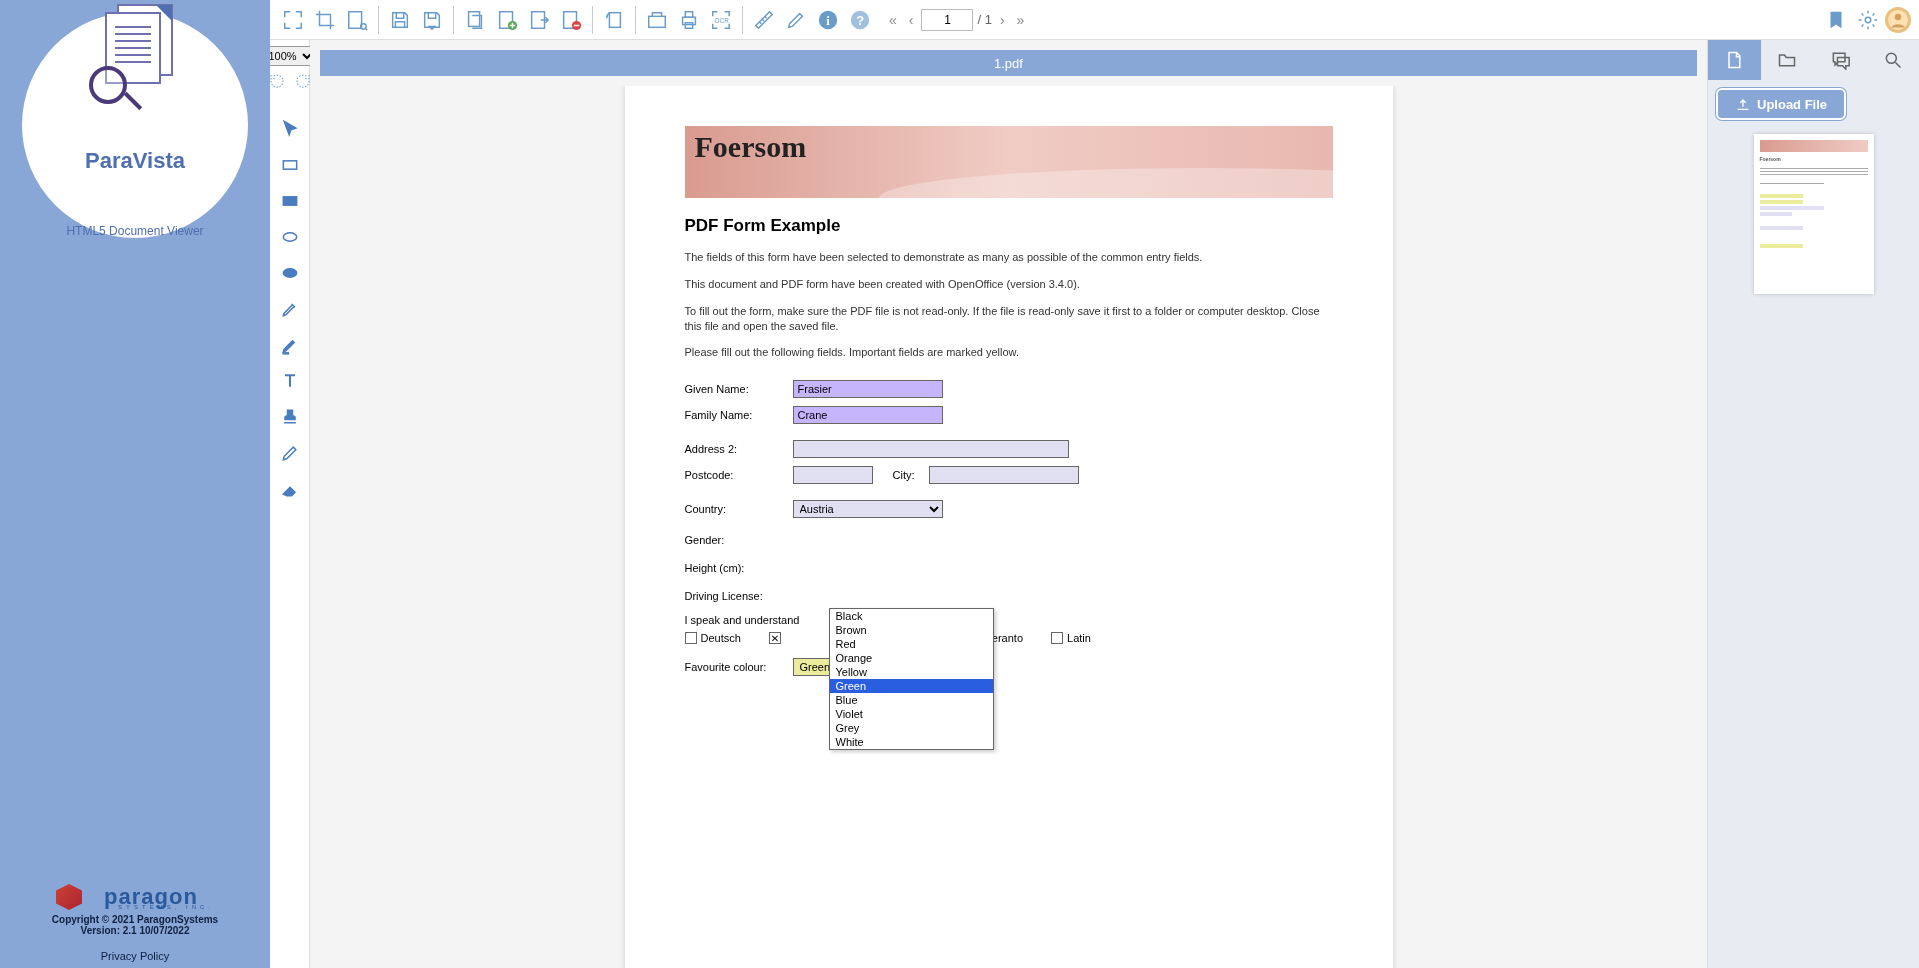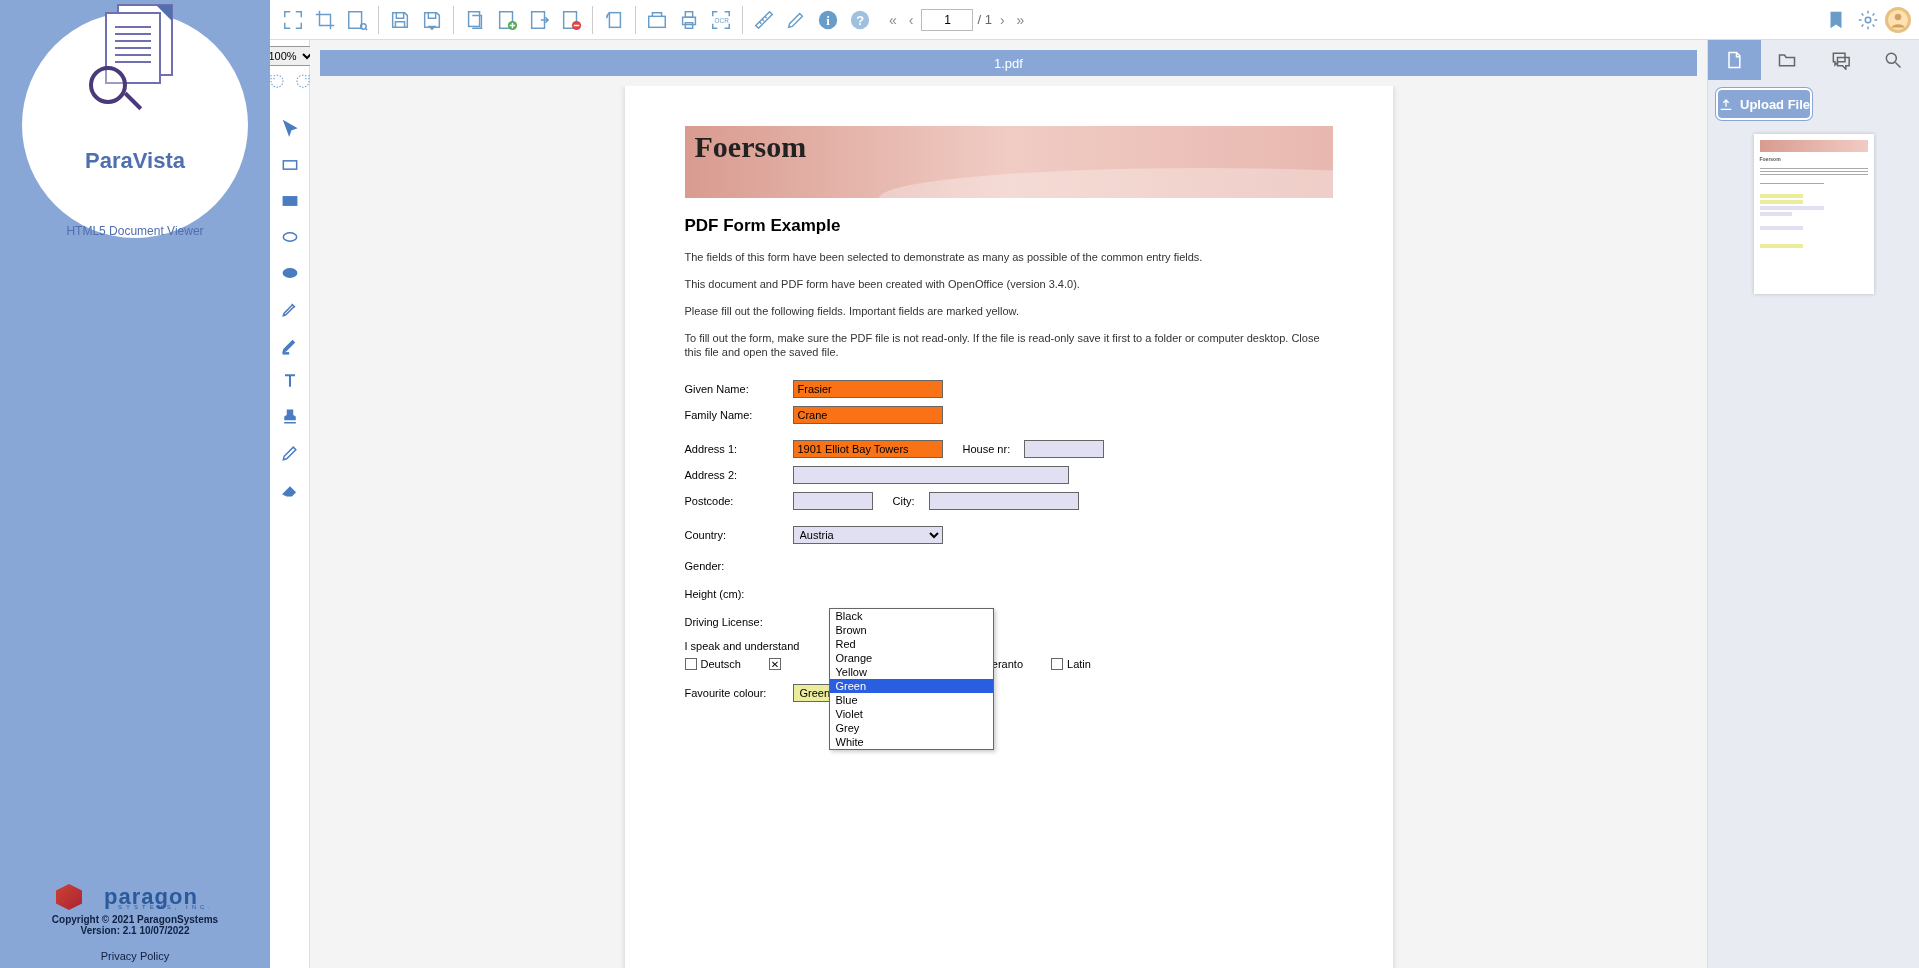--- a/index.html
+++ b/index.html
@@ -74,21 +74,21 @@
 .foersom-header::after {
   content:''; position:absolute; bottom:-30px; left:30%; right:-30%; height:60px; border-radius:50%; background:rgba(255,255,255,0.3);
 }
 .foersom-text { font-family: Georgia, serif; font-size:30px; font-weight:bold; color:#222; padding:4px 10px;}
 .pdf-title { font-size:17px; font-weight:bold; margin:14px 0;}
 .pdf-para { font-size:11px; color:#333; margin-bottom:12px; line-height:1.35;}
 .form-row { display:flex; align-items:center; margin-bottom:8px; gap:8px;}
 .form-row label { width:100px; font-size:11px;}
 .field-sm { width:80px; height:18px; border:1px solid #666; background:#e0e0f2; font-size:11px; padding:0 4px;}
 .field-md { width:150px; height:18px; border:1px solid #666; background:#e0e0f2; font-size:11px; padding:0 4px;}
-.field-yellow { background:#f97316;}
+.field-yellow { background:#c4b5fd;}
 .field-sel { width:150px; height:18px; border:1px solid #666; font-size:11px; padding:0 2px;}
 .sel-yellow { background:#ecec9d;}
 .sel-purple { background:#e0e0f2;}
 .inline-label { font-size:11px; margin:0 6px 0 12px;}
 .chk-row { display:flex; align-items:center; gap:28px; font-size:11px; margin:6px 0 14px;}
 .chk-item { display:flex; align-items:center; gap:4px;}
 .chk-box { width:12px; height:12px; border:1px solid #666; display:flex; align-items:center; justify-content:center; font-size:10px;}
 .dropdown-list {
   position:absolute; left:204px; top:522px; width:165px; background:#fff; border:1px solid #666; font-size:11px; z-index:10;
   box-shadow:2px 2px 4px rgba(0,0,0,.2);
@@ -96,21 +96,21 @@
 .dropdown-list div { padding:1px 6px; cursor:default;}
 .dropdown-list div.sel { background:#2a5ee0; color:#fff;}
 .right-panel { width:212px; background:#fff; border-left:1px solid #ddd; display:flex; flex-direction:column;}
 .rp-tabs { display:flex; background:#e8ecf2;}
 .rp-tab { flex:1; height:40px; display:flex; align-items:center; justify-content:center; cursor:pointer;}
 .rp-tab.active { background:#88a6d6;}
 .rp-tab svg { width:20px; height:20px; stroke:#666; fill:none; stroke-width:1.8;}
 .rp-tab.active svg { stroke:#fff;}
 .rp-body { flex:1; background:#e8ecf2; padding:8px; overflow:auto;}
 .upload-btn {
-  background:#88a6d6; color:#fff; border:2px solid #fff; border-radius:6px; padding:6px 0;
+  background:#88a6d6; color:#fff; border:2px solid #fff; border-radius:6px; padding:6px 17px;
   font-size:13px; font-weight:bold; display:inline-flex; align-items:center; gap:6px; cursor:pointer; box-shadow:0 0 0 1px #88a6d6;
 }
 .upload-btn svg { width:16px; height:16px; stroke:#fff; fill:none; stroke-width:2;}
 .thumb {
   width:120px; height:160px; background:#fff; margin:14px auto; box-shadow:0 0 4px rgba(0,0,0,.2); padding:6px; font-size:3px; color:#555;
   position:relative;
 }
 .thumb-header { height:12px; background:linear-gradient(90deg,#d99b90,#f0ccc4); margin-bottom:4px;}
 .thumb-line { height:1px; background:#aaa; margin:2px 0;}
 .thumb-field { height:4px; background:#ecec9d; margin:2px 0; width:40%;}
@@ -368,39 +368,33 @@
           <span>1.pdf</span>
         </div>
         <div class="doc-scroll">
           <div class="page">
             <div class="foersom-header">
               <div class="foersom-text">Foersom</div>
             </div>
             <div class="pdf-title">PDF Form Example</div>
             <div class="pdf-para">The fields of this form have been selected to demonstrate as many as possible of the common entry fields.</div>
             <div class="pdf-para">This document and PDF form have been created with OpenOffice (version 3.4.0).</div>
+            <div class="pdf-para">To fill out the form, make sure the PDF file is not read-only. If the file is read-only save it first to a folder or computer desktop. Close this file and open the saved file.</div>
             <div class="pdf-para">Please fill out the following fields. Important fields are marked yellow.</div>
-            <div class="pdf-para">To fill out the form, make sure the PDF file is not read-only. If the file is read-only save it first to a folder or computer desktop. Close this file and open the saved file.</div>
 
             <div style="height:8px"></div>
             <div class="form-row">
               <label>Given Name:</label>
               <input class="field-md field-yellow" value="Frasier" style="">
             </div>
             <div class="form-row">
               <label>Family Name:</label>
               <input class="field-md field-yellow" value="Crane" style="">
             </div>
             <div style="height:8px"></div>
-            <div class="form-row">
-              <label>Address 1:</label>
-              <input class="field-md field-yellow" value="1901 Elliot Bay Towers" style="">
-              <span class="inline-label">House nr:</span>
-              <input class="field-sm" style="">
-            </div>
             <div class="form-row">
               <label>Address 2:</label>
               <input class="field-md" style="width: 276px;">
             </div>
             <div class="form-row">
               <label>Postcode:</label>
               <input class="field-sm" style="">
               <span class="inline-label">City:</span>
               <input class="field-md" style="">
             </div>

